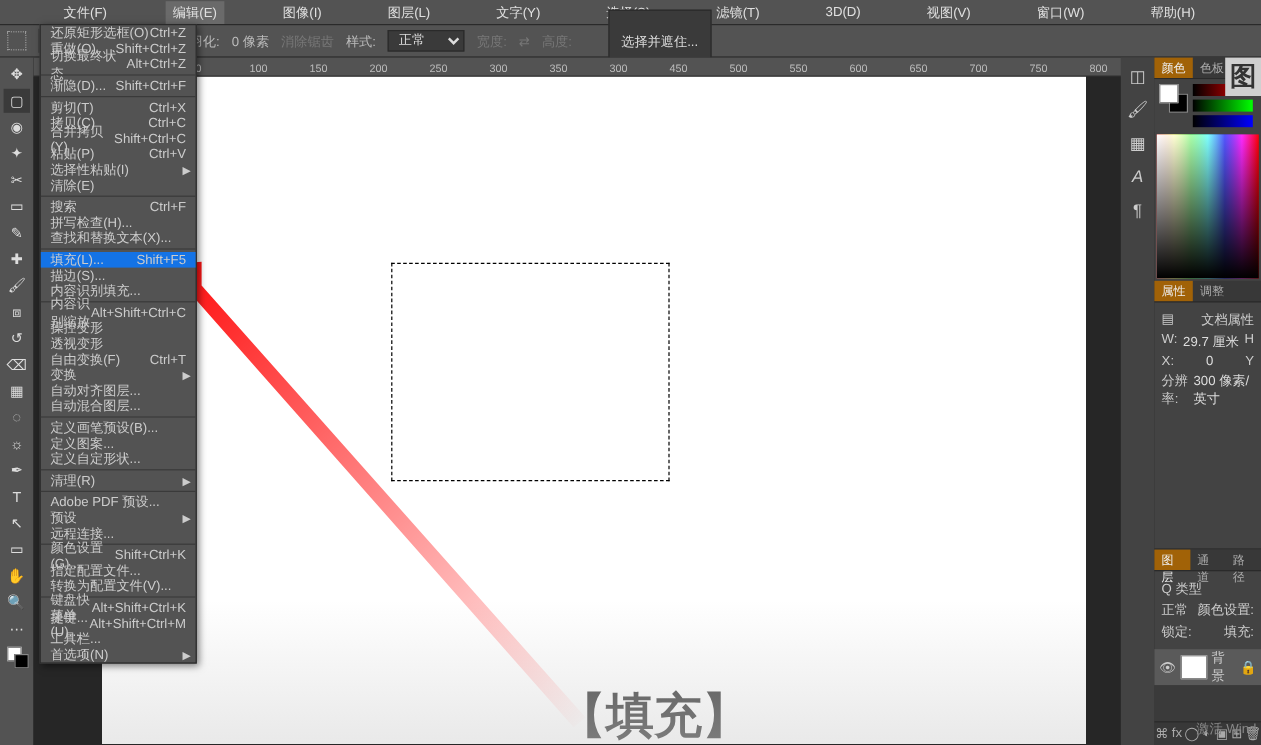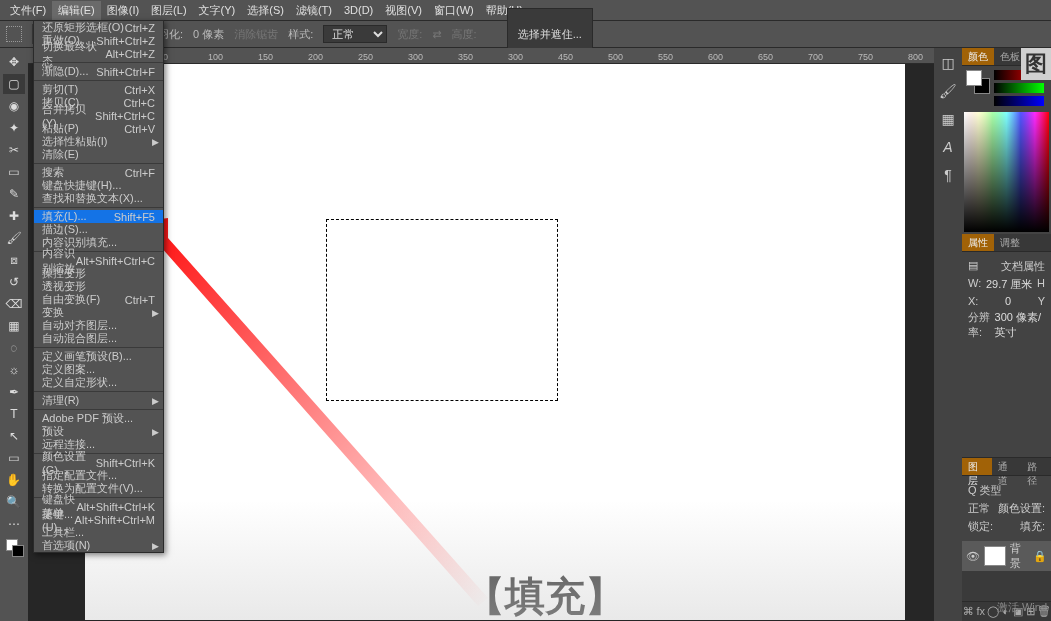--- a/index.html
+++ b/index.html
@@ -1,20 +1,20 @@
 <!DOCTYPE html>
 <html><head>
 <meta charset="utf-8">
 <style>
 * { margin:0; padding:0; box-sizing:border-box; font-family:"Microsoft YaHei",Arial,sans-serif; font-size:11px; color:#ccc; user-select:none; }
 body { background:#323232; width:1051px; height:621px; overflow:hidden; position:relative; }
 
 
 .menubar { height:20px; background:#535353; display:flex; align-items:center; padding-left:4px; }
-.menubar .mi { padding:2px 6px; color:#e0e0e0; cursor:pointer; }
+.menubar .mi { padding:2px 6px; color:#e0e0e0; cursor:pointer;margin-left:43px; }
 
 
 .optbar { height:28px; background:#535353; border-top:1px solid #2a2a2a; border-bottom:1px solid #2a2a2a; display:flex; align-items:center; padding-left:6px; gap:10px; }
 .optbar .icon-box { width:16px; height:16px; border:1px dotted #999; }
 .optbar .sep { width:1px; height:20px; background:#3a3a3a; }
 .optbar .lbl { color:#bbb; }
 .optbar select { background:#3a3a3a; color:#ddd; border:1px solid #2a2a2a; height:18px; font-size:11px; padding:0 16px 0 4px; }
 .optbar .sq { width:16px; height:16px; background:#3a3a3a; border:1px solid #2a2a2a; }
 
 
@@ -208,21 +208,21 @@
     </div>
     <div class="row">
       <span>清除(E)</span>
     </div>
     <hr>
     <div class="row">
       <span>搜索</span>
       <span>Ctrl+F</span>
     </div>
     <div class="row">
-      <span>键盘快捷键(H)...</span>
+      <span>拼写检查(H)...</span>
     </div>
     <div class="row">
       <span>查找和替换文本(X)...</span>
     </div>
     <hr>
     <div class="row hl">
       <span>填充(L)...</span>
       <span>Shift+F5</span>
     </div>
     <div class="row">

